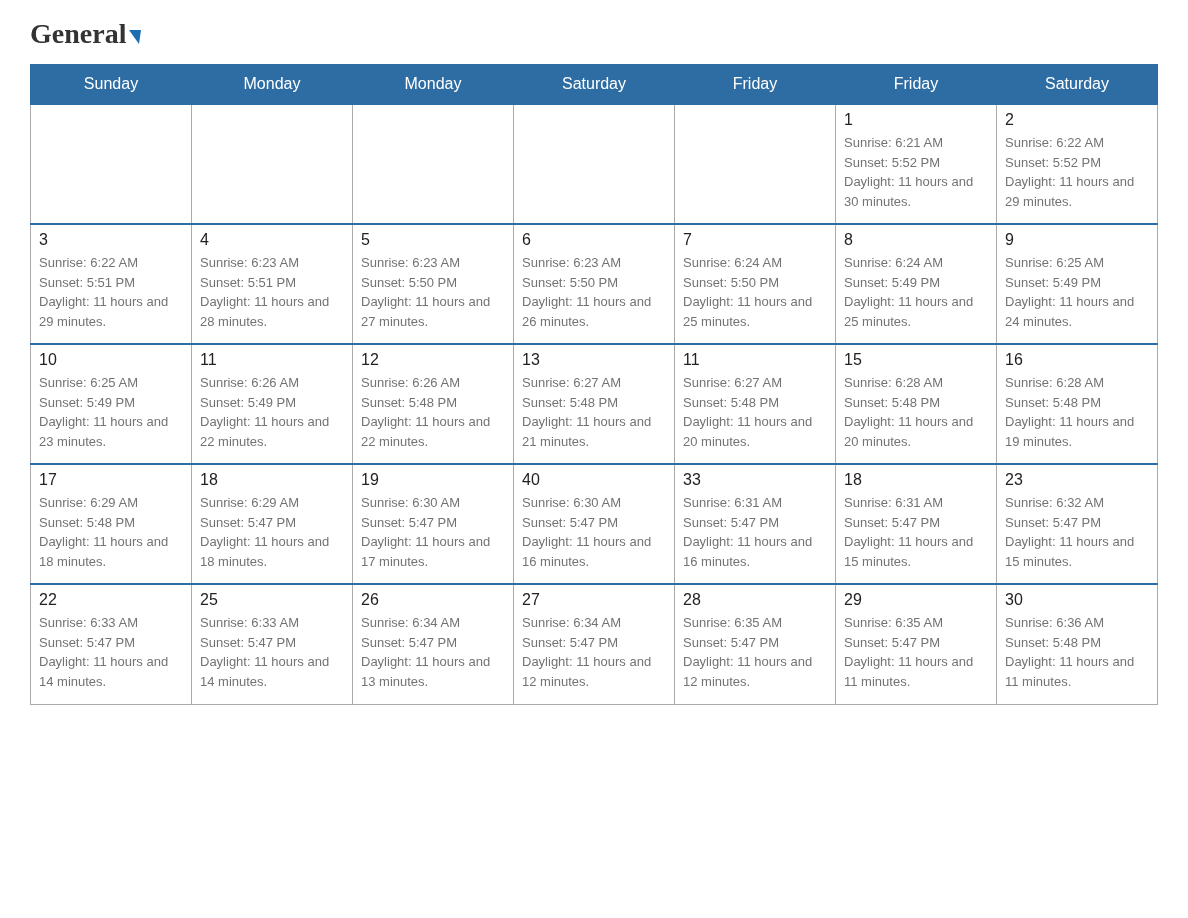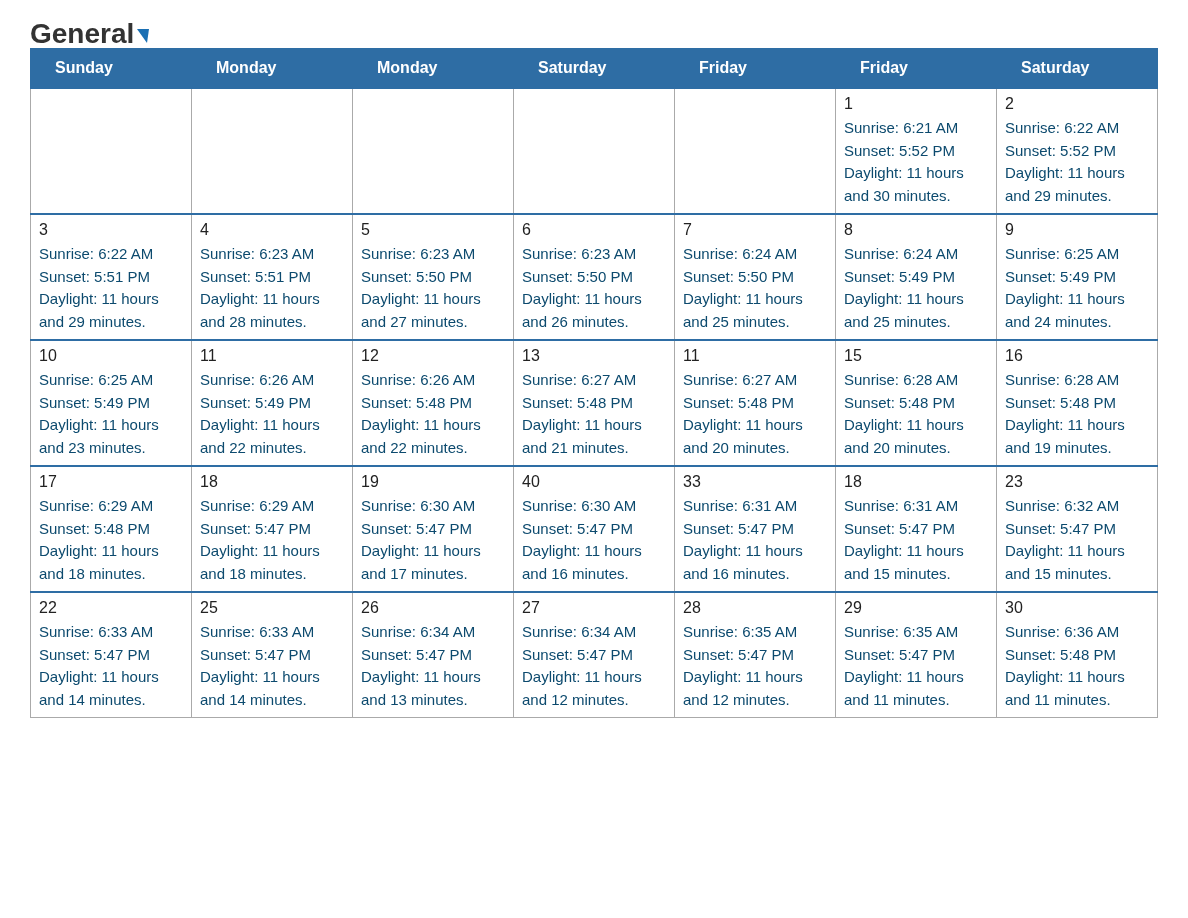--- a/index.html
+++ b/index.html
@@ -7,21 +7,22 @@
       font-family: Arial, sans-serif;
       background: #fff;
       padding: 20px 30px;
       width: 1188px;
       min-height: 918px;
     }
     .header {
       display: flex;
       justify-content: space-between;
       align-items: center;
-      margin-bottom: 4px;
+      margin-bottom: 20px;
+      font-family: Liberation Serif, serif;
     }
     .logo {
       display: flex;
       flex-direction: column;
       align-items: flex-start;
     }
     .logo-text {
       font-size: 28px;
       font-weight: bold;
       color: #333;
@@ -49,41 +50,41 @@
     .calendar {
       width: 100%;
       border-collapse: collapse;
       border: 1px solid #999;
     }
     .calendar th {
       background-color: #2e6da4;
       color: #fff;
       padding: 10px 24px;
       font-size: 16px;
-      font-weight: bold;
+      font-weight: normal;
       border: 1px solid #2e6da4;
-      text-align: left;
+      text-align: center;
     }
     .calendar td {
       border: 1px solid #aaa;
       vertical-align: top;
       padding: 6px 8px;
       width: calc(100% / 7);
       min-height: 110px;
       height: 120px;
     }
     .day-number {
       font-size: 16px;
       color: #222;
       font-weight: normal;
       margin-bottom: 4px;
     }
     .day-info {
-      font-size: 15px;
-      color: #0c4a6e;
+      font-size: 13px;
+      color: #737373;
       line-height: 1.5;
     }
     .empty-cell {
       background: #fff;
     }
     tr.week-row td {
       border-top: 2px solid #2e6da4;
     }
   </style>
 </head>

